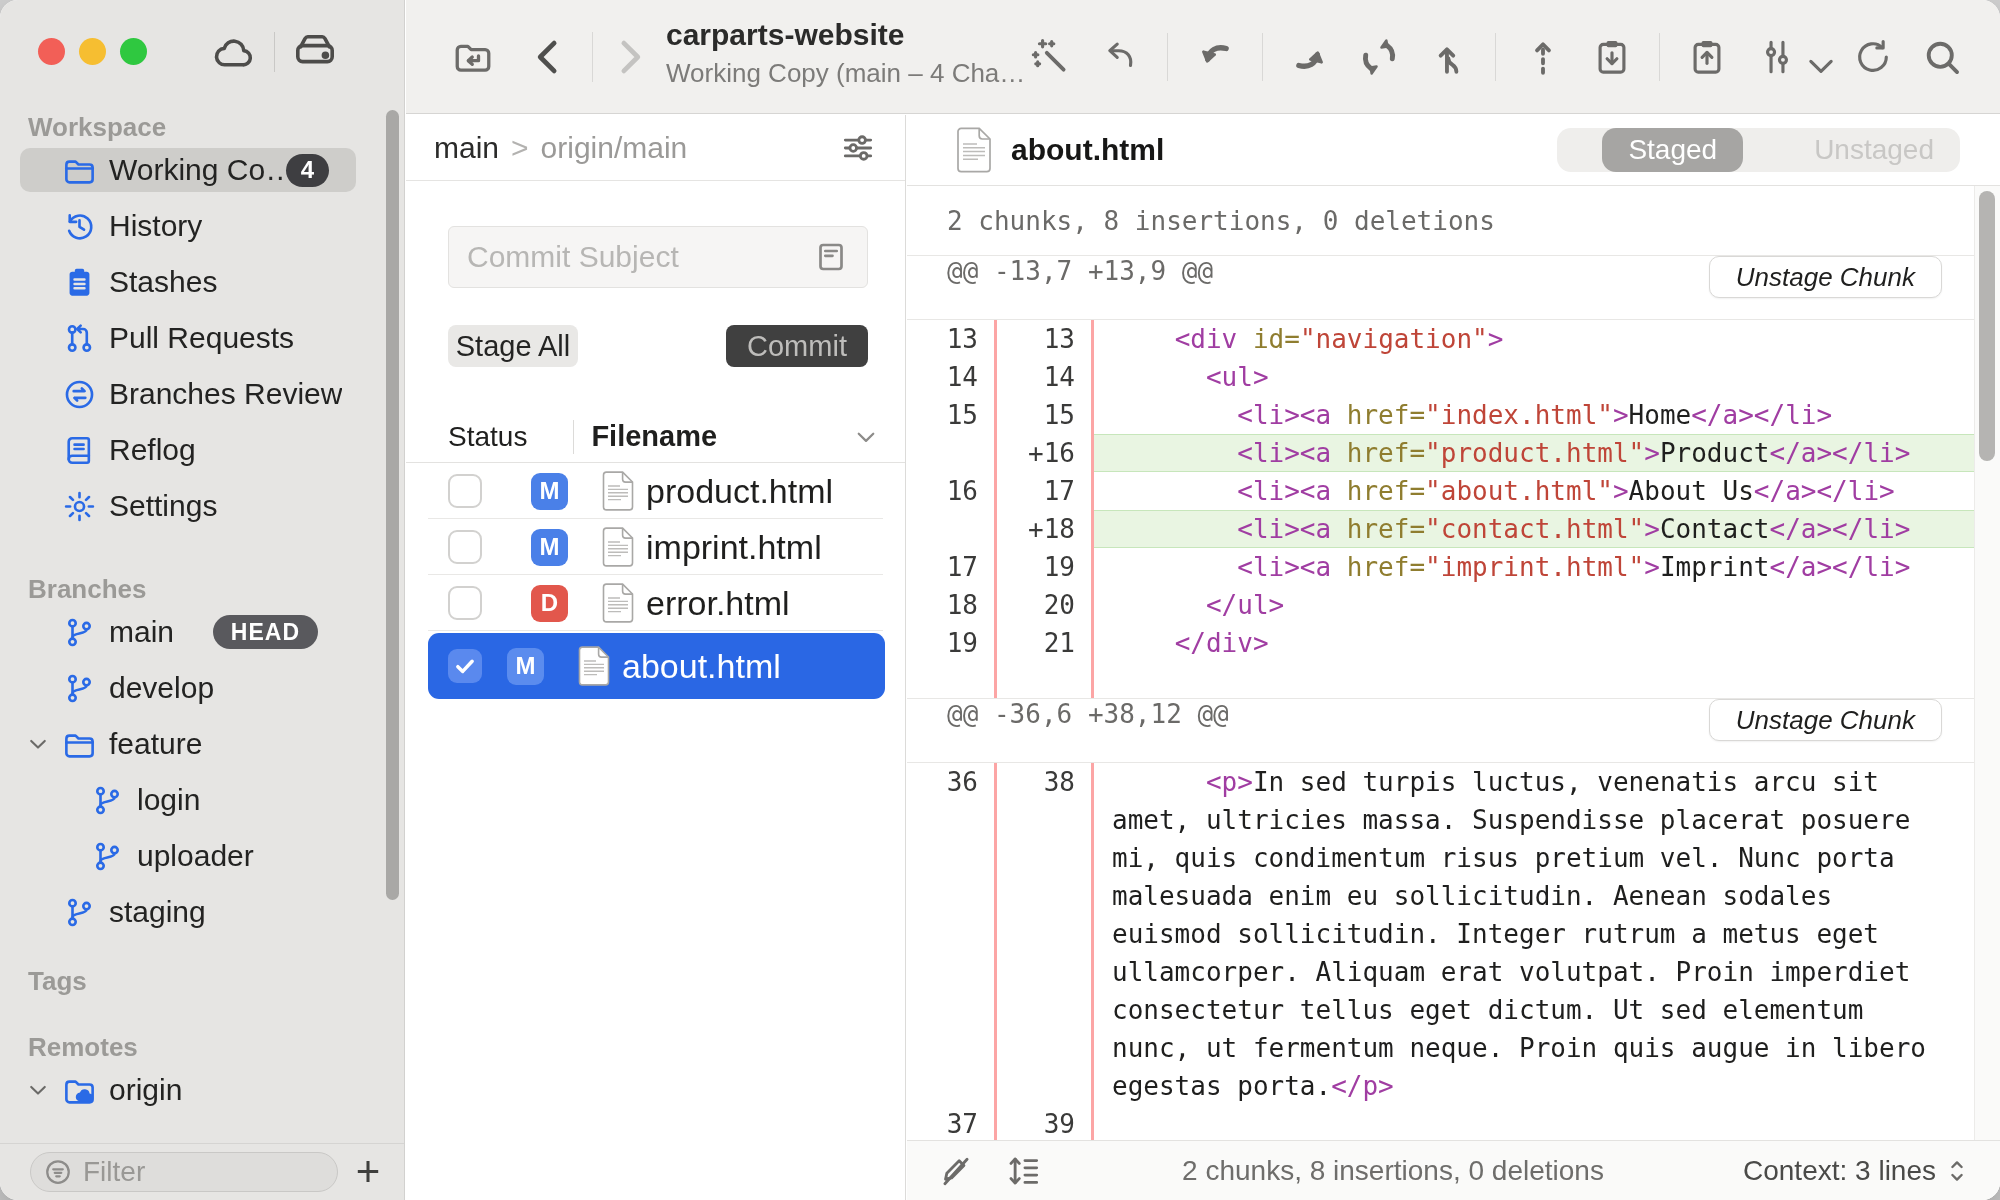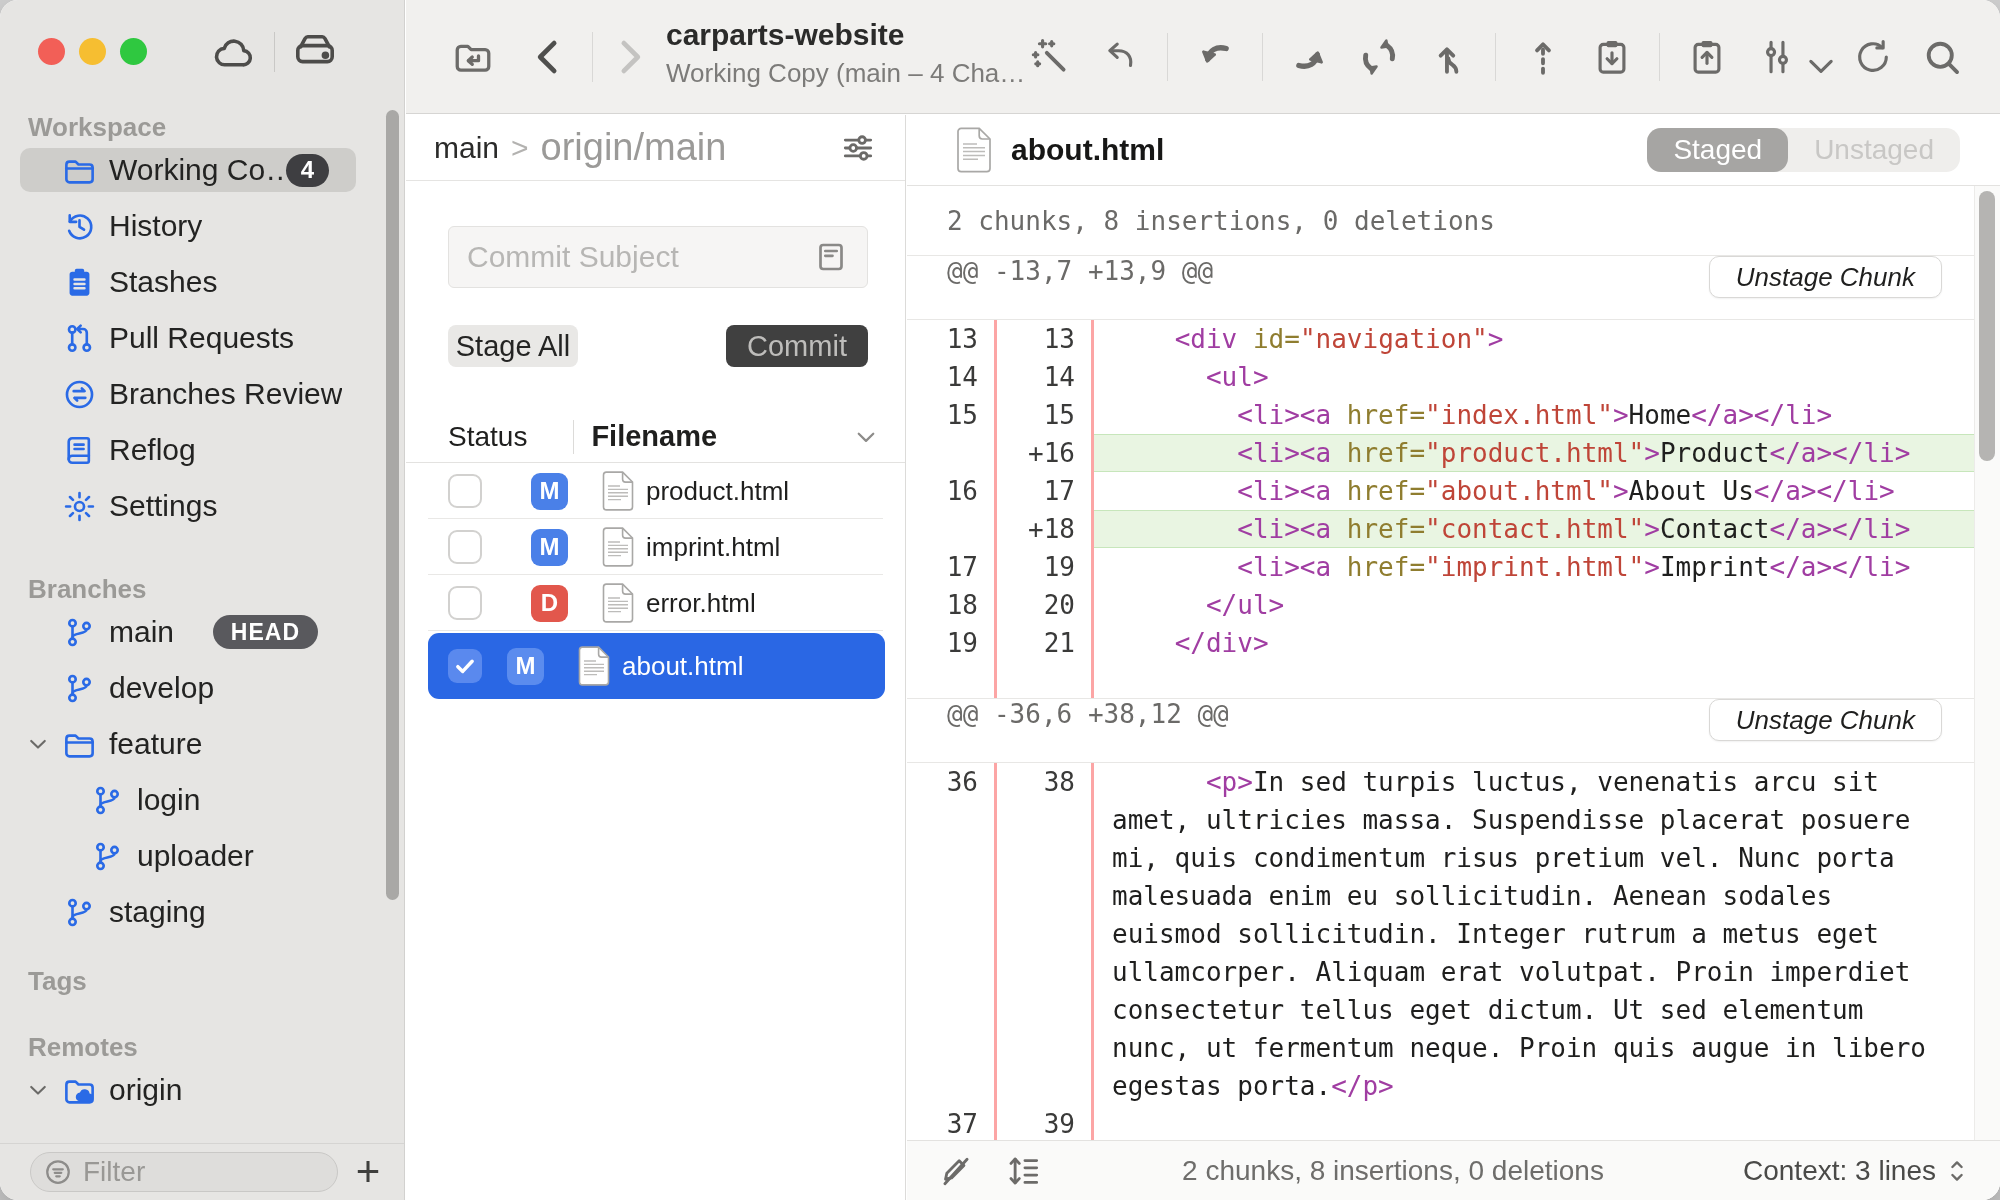--- a/index.html
+++ b/index.html
@@ -68,21 +68,21 @@
   .tb-actions .act .chev { width:24px; height:24px; margin-left:2px; }
   .tb-sep { width:1px; height:48px; background:#d9d8d6; }
 
   
   .commit-panel { position:absolute; left:406px; top:115px; width:500px; height:1085px; background:#fff;
                   border-right:1px solid #dcdbd9; }
   .breadcrumb { position:absolute; left:0; top:0; width:100%; height:66px; border-bottom:1px solid #e5e4e2;
                 display:flex; align-items:center; padding:0 28px; }
   .bc-cur { font-size:30px; color:#2b2b2a; }
   .bc-sep { font-size:30px; color:#b3b2b0; margin:0 12px; }
-  .bc-up { font-size:38px; color:#9b9a98; }
+  .bc-up { font-size:30px; color:#9b9a98; }
   .bc-opts { margin-left:auto; width:38px; height:38px; color:#6b6a68; }
   .subject-input { position:absolute; left:42px; top:111px; width:420px; height:62px; background:#f6f5f4;
                    border:1px solid #e3e2e0; border-radius:6px; display:flex; align-items:center; padding:0 18px; }
   .subject-ph { flex:1; font-size:30px; color:#b7b6b4; }
   .subject-input .icn { width:36px; height:36px; color:#8a8987; }
   .btn { position:absolute; top:210px; height:42px; border-radius:8px; font-size:29px;
          display:flex; align-items:center; justify-content:center; border:none; font-family:inherit; }
   .btn-stage { left:42px; width:130px; background:#e9e8e6; color:#242423; }
   .btn-commit { left:320px; width:142px; background:#404040; color:#bebdbb; }
   .list-head { position:absolute; left:0; top:296px; width:100%; height:52px; border-bottom:1px solid #e3e2e0;
@@ -92,38 +92,38 @@
   .lh-file { font-size:29px; font-weight:bold; color:#1f1f1e; margin-left:64px; }
   .lh-chev { margin-left:auto; margin-right:24px; width:30px; height:30px; color:#8d8c8a; }
   .file-list { position:absolute; left:0; top:348px; width:100%; }
   .frow { position:relative; height:56px; display:flex; align-items:center; }
   .frow .divline { position:absolute; left:22px; right:22px; bottom:0; height:1px; background:#e9e8e6; }
   .cb { width:34px; height:34px; margin-left:42px; border:2px solid #d2d1cf; border-radius:9px; background:#fff;
         flex:none; z-index:1; display:flex; align-items:center; justify-content:center; }
   .badge { width:37px; height:37px; margin-left:49px; border-radius:9px; color:#fff; font-size:24px; font-weight:bold;
            display:flex; align-items:center; justify-content:center; flex:none; z-index:1; }
   .ficon { width:34px; height:40px; margin-left:33px; flex:none; z-index:1; }
-  .fname { margin-left:11px; font-size:26px; color:#1f1f1e; z-index:1; }
+  .fname { margin-left:11px; font-size:34px; color:#1f1f1e; z-index:1; }
   .frow.sel { height:70px; }
   .frow.sel::before { content:""; position:absolute; left:22px; right:20px; top:2px; bottom:2px;
                       background:#2a67e4; border-radius:11px; }
   .frow.sel .cb { border-color:transparent; background:#5a89ee; }
   .frow.sel .badge { margin-left:25px; background:#5b8cee !important; }
   .frow.sel .fname { color:#fff; }
   .cb svg { width:26px; height:26px; }
 
   
   .diff-panel { position:absolute; left:907px; top:115px; right:0; bottom:0; background:#fff;
                 display:flex; flex-direction:column; }
   .file-head { height:71px; flex:none; display:flex; align-items:center; border-bottom:1px solid #e3e2e0;
                padding:0 40px 0 48px; }
   .fh-icon { width:38px; height:46px; flex:none; }
   .fh-name { margin-left:18px; font-size:30px; font-weight:bold; color:#171716; }
   .segmented { margin-left:auto; height:44px; background:#efeeec; border-radius:14px; display:flex; align-items:center; }
-  .seg { padding:0 26px; height:44px; line-height:44px; font-size:28px; border-radius:14px; }
+  .seg { padding:0 26px; height:44px; line-height:44px; font-size:28px; border-radius:14px;margin-left:45px; }
   .seg.on { background:#a6a5a3; color:#fff; }
   .seg.off { color:#c8c7c5; }
   .diff-wrap { flex:1; position:relative; overflow:hidden; }
   .diff-scroll { position:absolute; inset:0; padding-right:26px; overflow:hidden; }
   .sum-row { height:70px; display:flex; align-items:center; padding:0 40px; border-bottom:1px solid #e8e7e5; }
   .sum-row span, .chunk-head .hdr { font-family:"DejaVu Sans Mono", monospace; font-size:26px; color:#6b6a68; }
   .chunk-head { height:64px; display:flex; padding:0 32px 0 40px; border-bottom:1px solid #e8e7e5; }
   .unstage-btn { margin-left:auto; height:42px; padding:0 26px; background:#fff; border:1px solid #d9d8d6;
                  border-radius:10px; font-size:26px; color:#1f1f1e; font-family:inherit;
                  box-shadow:0 1px 2px rgba(0,0,0,.06);font-style:italic; }

